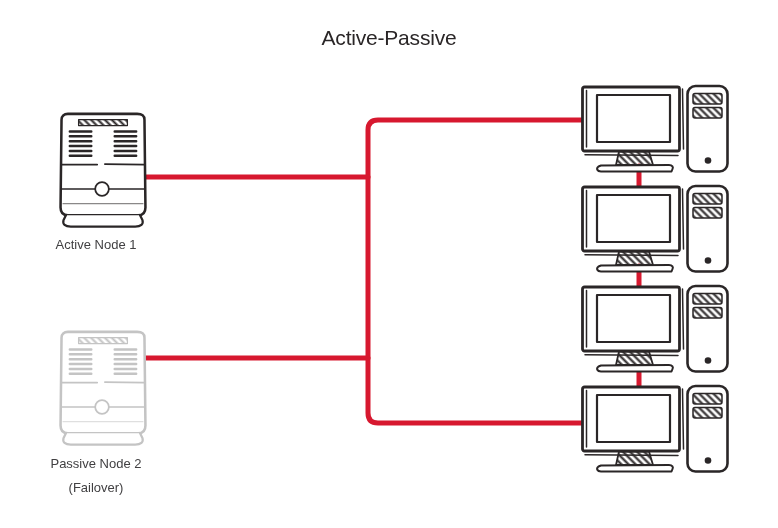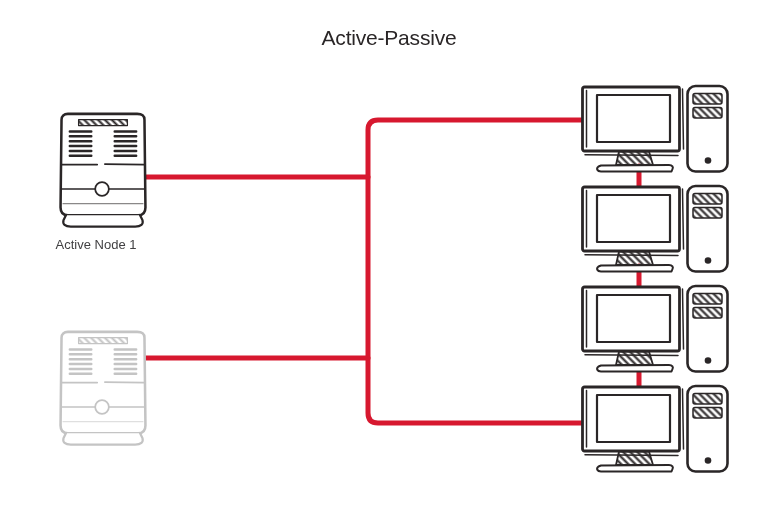--- a/index.html
+++ b/index.html
@@ -81,20 +81,22 @@
     <rect class="sk mut fhm" stroke-width="1.3" x="23" y="11" width="50" height="6"></rect>
     <path class="sk mut" stroke-width="2.5" d="M14,23 H36 M14,28 H36 M14,33 H36 M14,38 H36 M14,43 H36 M14,48 H36 M60,23 H82 M60,28 H82 M60,33 H82 M60,38 H82 M60,43 H82 M60,48 H82"></path>
     <path class="sk mut" stroke-width="2" d="M6,57 H42 M50,56.5 L90,57"></path>
     <path class="sk mut" stroke-width="1.7" d="M6,82 H40 M54,82 H90"></path>
     <circle class="sk mut fw" stroke-width="1.8" cx="47" cy="82" r="7"></circle>
     <path class="sk mut" stroke-width="1.1" opacity=".55" d="M7,97 H89"></path>
     <path class="sk mut fw" stroke-width="2.3" d="M10,109 L7.5,114 C6.5,118 9,120.5 15,120.5 L81,120.5 C87,120.5 89.5,118 88.5,114 L86,109"></path>
   </svg>
 
   <div class="abs node-label" style="left:4px;top:452px">
+    <div>Passive Node 2</div>
+    <div>(Failover)</div>
   </div>
 
   <svg class="abs icon" style="left:580px;top:84px" width="150" height="90" viewBox="0 0 150 90">
     <g>
       <rect class="sk ink fw" stroke-width="2.8" x="2.5" y="3" width="97" height="64" rx="2"></rect>
       <path class="sk ink" stroke-width="1.5" d="M6.5,6.5 L6.5,63 M102.5,5 L103.5,65 M5,70.8 L98,71.5"></path>
       <rect class="sk ink" stroke-width="2.2" x="17" y="11" width="73" height="47"></rect>
       <path class="sk ink fhi" stroke-width="1.8" d="M39,67.5 L36,81 L73,81 L69,67.5 Z"></path>
       <path class="sk ink fw" stroke-width="2" d="M21,81.5 L89,81 C92.5,81 93.5,83.2 92.5,85 L91.5,87.5 L21,87.5 C17,87.5 16,84.5 18.5,82.5 Z"></path>
     </g>

